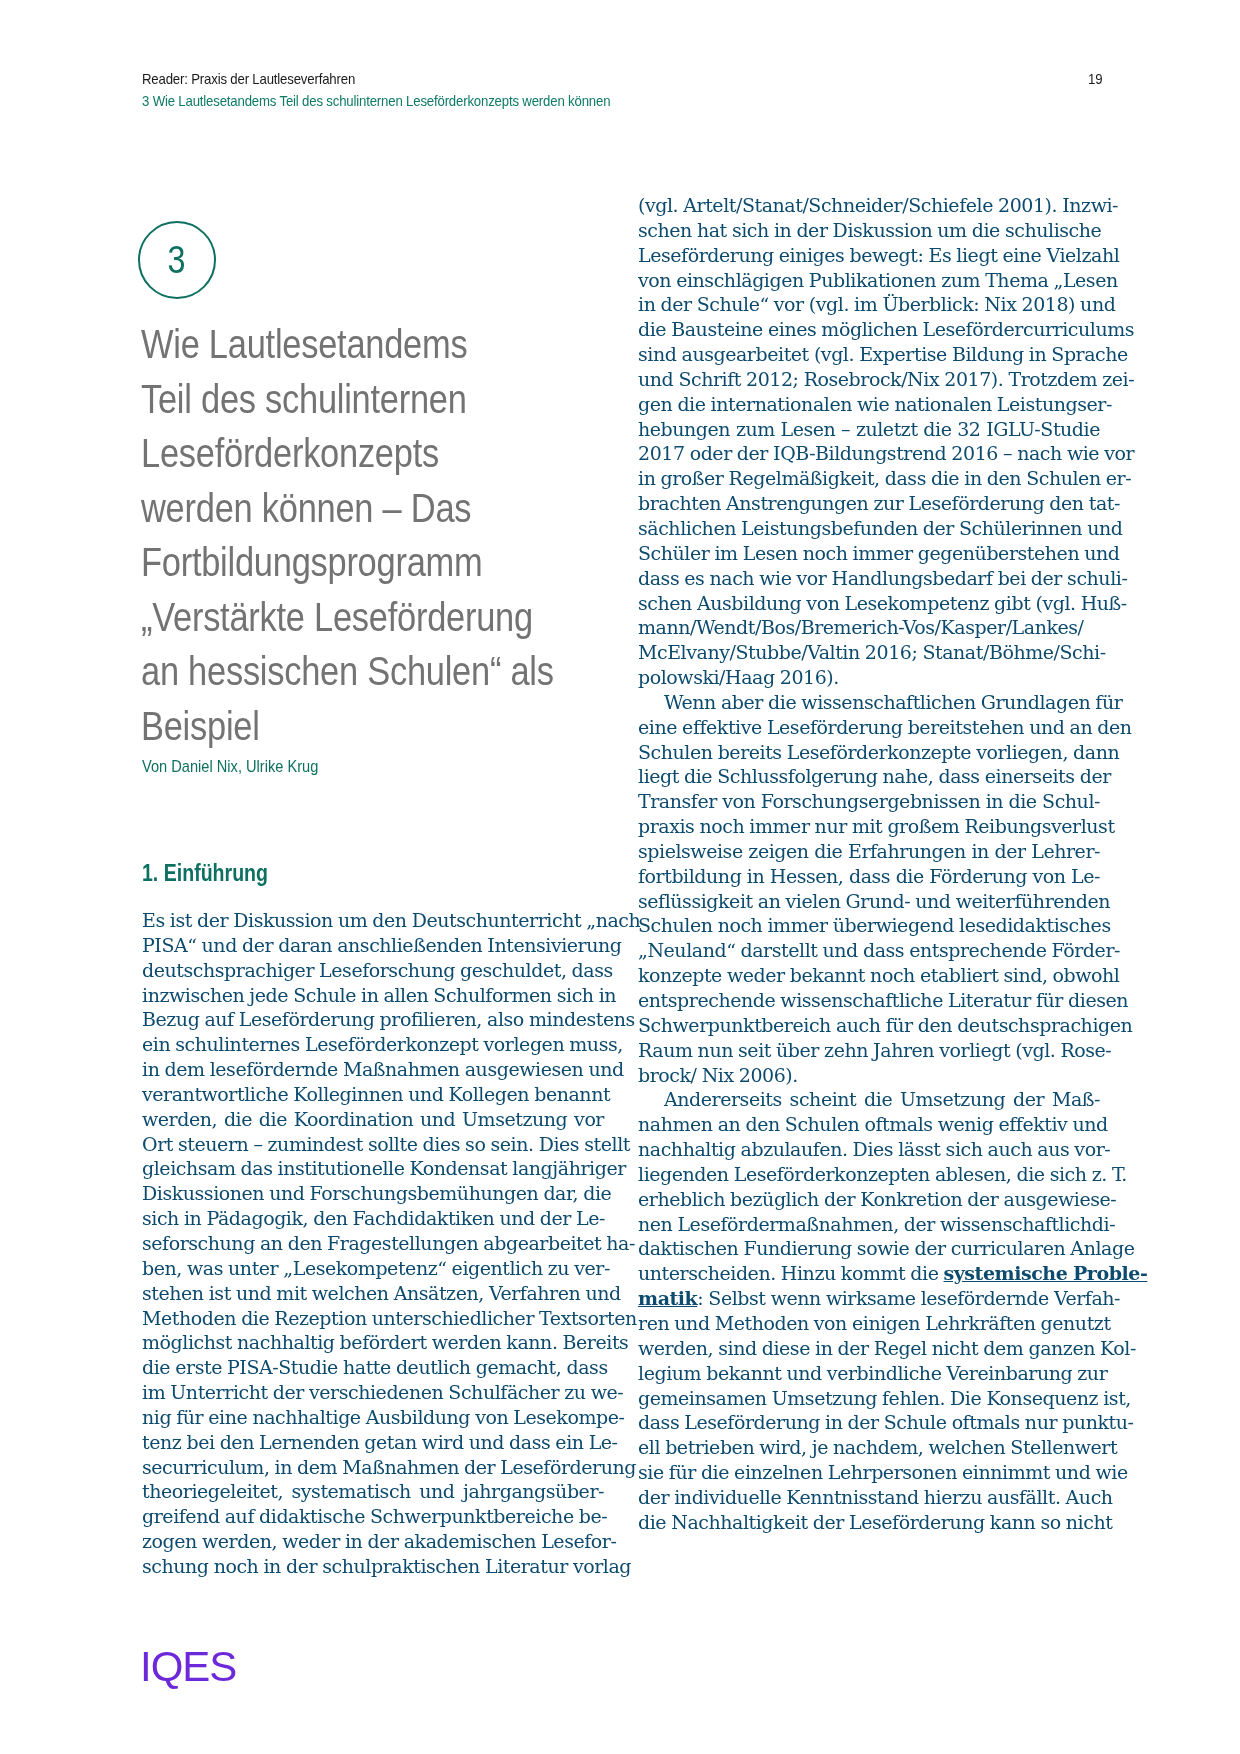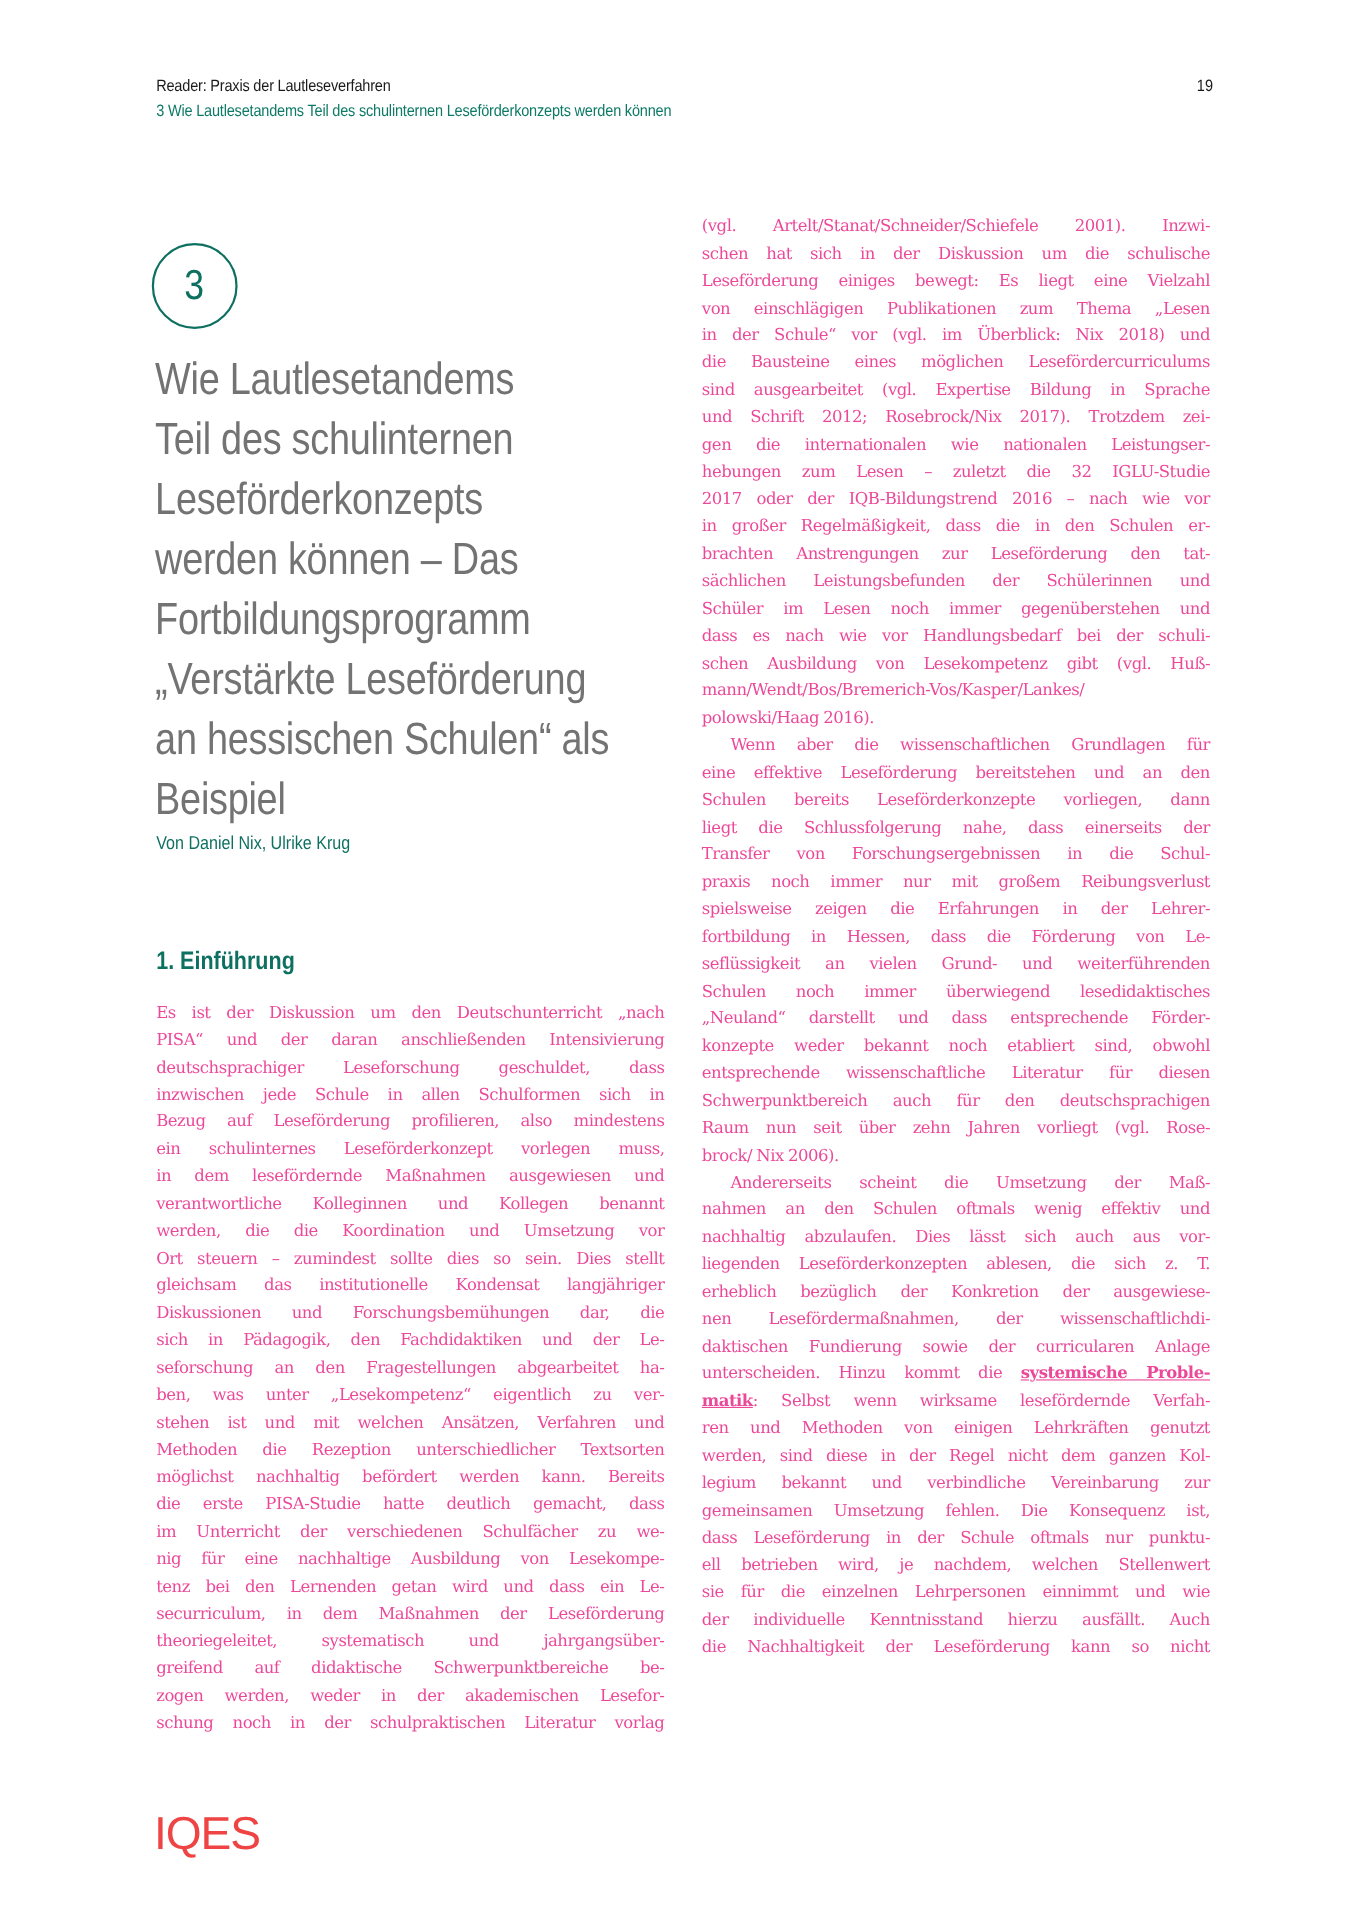--- a/index.html
+++ b/index.html
@@ -14,29 +14,29 @@
   .chapter-badge { position: absolute; left: 138px; top: 221px; width: 78px; height: 78px; border: 2px solid #0d7060; border-radius: 50%; box-sizing: border-box; display: flex; align-items: center; justify-content: center; }
   .chapter-badge span { font-family: "Liberation Sans", sans-serif; font-size: 38px; color: #0d7060; transform: scaleX(0.85); }
 
   .chapter-title { position: absolute; left: 141px; top: 317px; width: 520px; margin: 0; font-family: "Liberation Sans", sans-serif; font-weight: normal; color: #737373; font-size: 41px; line-height: 54.5px; letter-spacing: -0.3px; }
   .chapter-title .tline { display: block; transform: scaleX(0.84); transform-origin: left center; white-space: nowrap; }
 
   .authors { position: absolute; left: 142px; top: 757px; font-family: "Liberation Sans", sans-serif; font-size: 17px; color: #0d7060; transform: scaleX(0.86); transform-origin: left top; white-space: nowrap; }
 
   .section-heading { position: absolute; left: 142px; top: 860px; margin: 0; font-family: "Liberation Sans", sans-serif; font-weight: bold; font-size: 23px; color: #0d7060; transform: scaleX(0.85); transform-origin: left top; white-space: nowrap; }
 
-  .col { position: absolute; font-family: "DejaVu Serif", "Liberation Serif", serif; font-size: 15px; color: #ec4899; }
+  .col { position: absolute; font-family: "DejaVu Serif", "Liberation Serif", serif; font-size: 19px; color: #0c4a6e; }
   .col-left { left: 142px; top: 908px; width: 462px; }
   .col-right { left: 638px; top: 193px; width: 462px; }
   .line { display: block; height: 24.85px; line-height: 24.85px; text-align: justify; text-align-last: justify; white-space: nowrap; overflow: visible; letter-spacing: -0.45px; word-spacing: -0.5px; }
   .line.last { text-align-last: left; }
   .line.indent { padding-left: 26px; }
   .line b { font-weight: bold; text-decoration: underline; }
 
-  .publisher-logo { position: absolute; left: 140px; top: 1643px; font-family: "Liberation Sans", sans-serif; font-size: 42px; color: #ef4444; letter-spacing: -1px; }
+  .publisher-logo { position: absolute; left: 140px; top: 1643px; font-family: "Liberation Sans", sans-serif; font-size: 42px; color: #6d28d9; letter-spacing: -1px; }
 </style>
 </head>
 <body>
 
 <div class="page">
 
   <div class="running-head">
     <div class="rh-title">Reader: Praxis der Lautleseverfahren</div>
     <div class="rh-chapter">3 Wie Lautlesetandems Teil des schulinternen Leseförderkonzepts werden können</div>
   </div>
@@ -103,20 +103,21 @@
     <span class="line">gen die internationalen wie nationalen Leistungser-</span>
     <span class="line">hebungen zum Lesen – zuletzt die 32 IGLU-Studie</span>
     <span class="line">2017 oder der IQB-Bildungstrend 2016 – nach wie vor</span>
     <span class="line">in großer Regelmäßigkeit, dass die in den Schulen er-</span>
     <span class="line">brachten Anstrengungen zur Leseförderung den tat-</span>
     <span class="line">sächlichen Leistungsbefunden der Schülerinnen und</span>
     <span class="line">Schüler im Lesen noch immer gegenüberstehen und</span>
     <span class="line">dass es nach wie vor Handlungsbedarf bei der schuli-</span>
     <span class="line">schen Ausbildung von Lesekompetenz gibt (vgl. Huß-</span>
     <span class="line">mann/Wendt/Bos/Bremerich-Vos/Kasper/Lankes/</span>
+    <span class="line">McElvany/Stubbe/Valtin 2016; Stanat/Böhme/Schi-</span>
     <span class="line last">polowski/Haag 2016).</span>
     <span class="line indent">Wenn aber die wissenschaftlichen Grundlagen für</span>
     <span class="line">eine effektive Leseförderung bereitstehen und an den</span>
     <span class="line">Schulen bereits Leseförderkonzepte vorliegen, dann</span>
     <span class="line">liegt die Schlussfolgerung nahe, dass einerseits der</span>
     <span class="line">Transfer von Forschungsergebnissen in die Schul-</span>
     <span class="line">praxis noch immer nur mit großem Reibungsverlust</span>
     <span class="line">spielsweise zeigen die Erfahrungen in der Lehrer-</span>
     <span class="line">fortbildung in Hessen, dass die Förderung von Le-</span>
     <span class="line">seflüssigkeit an vielen Grund- und weiterführenden</span>

